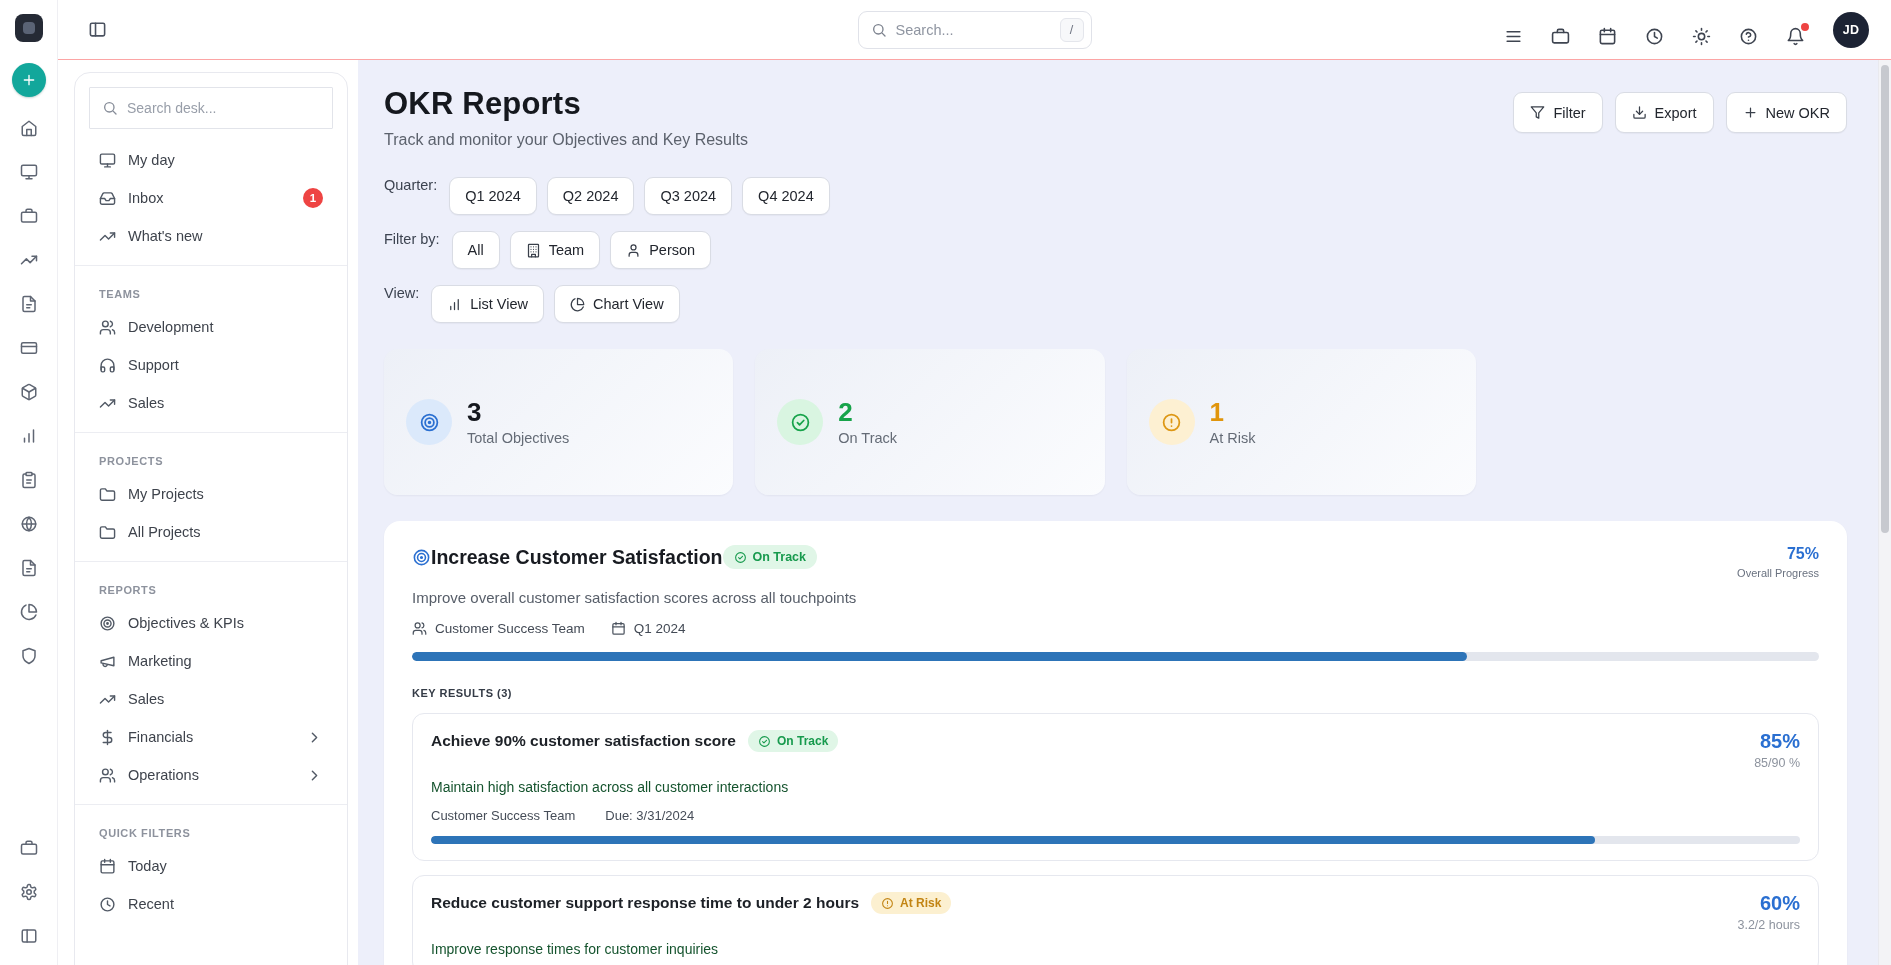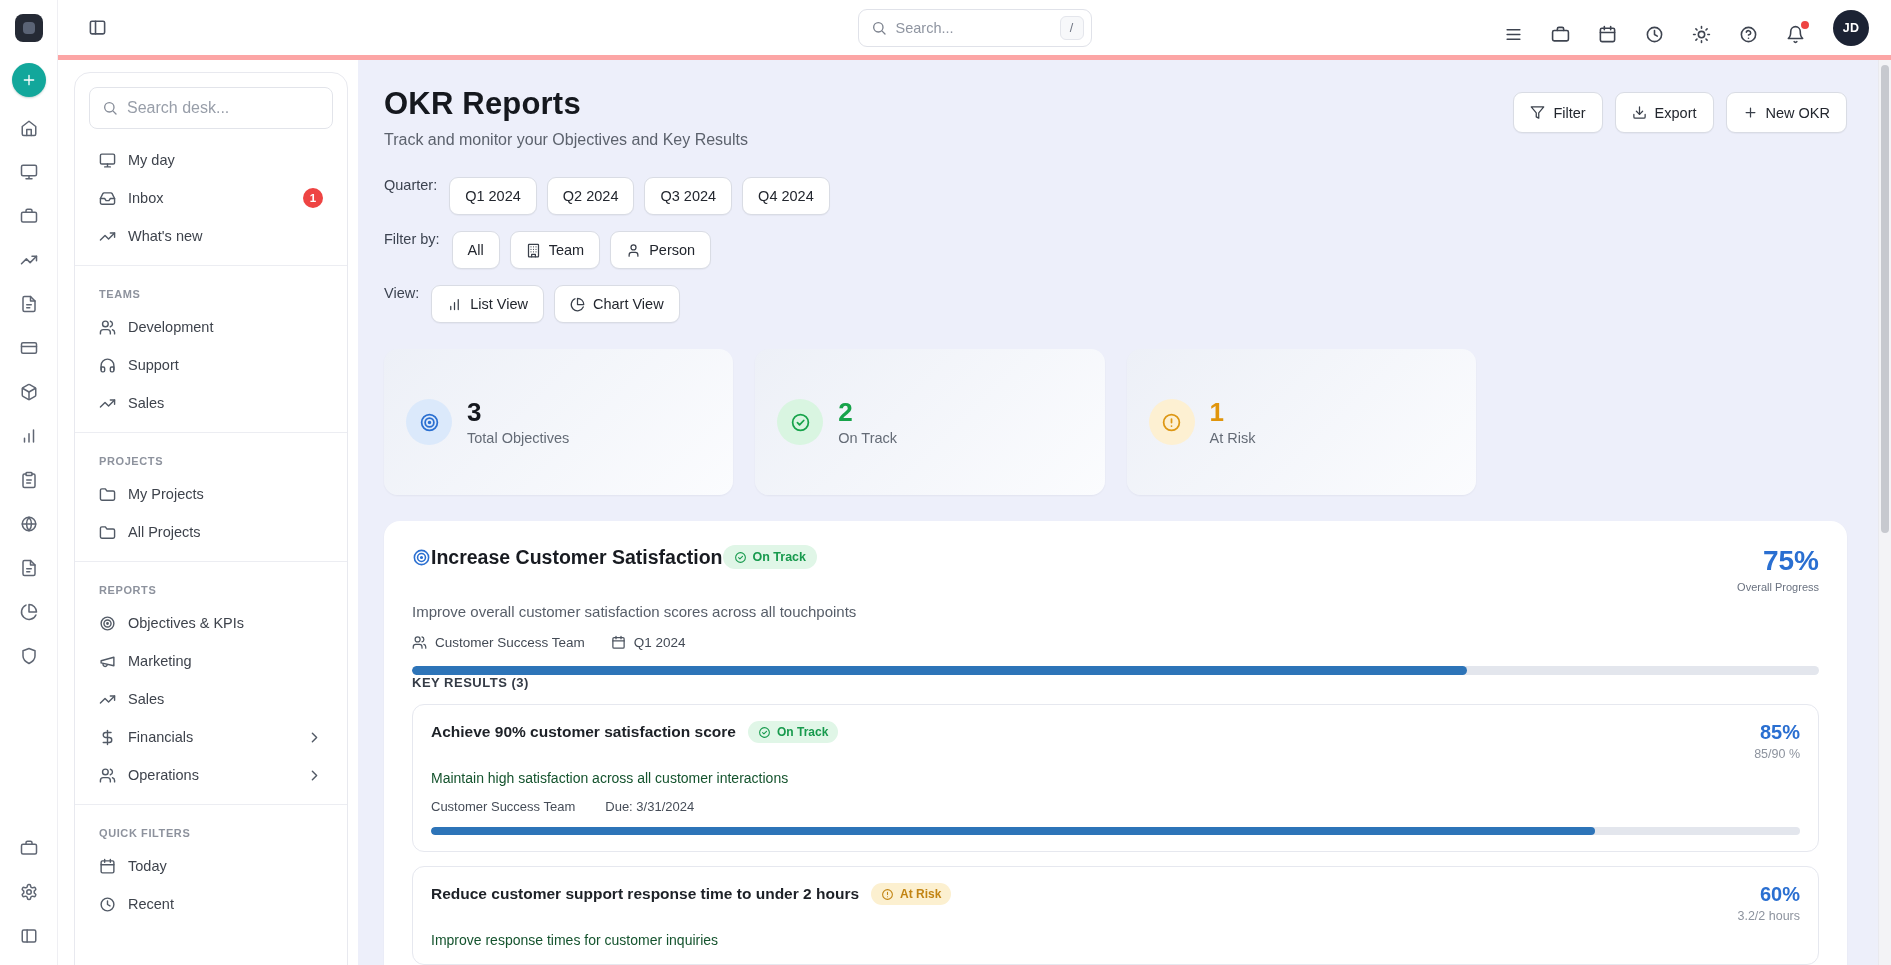--- a/index.html
+++ b/index.html
@@ -17,37 +17,37 @@
   .rail-logo::after{content:"";position:absolute;inset:8px;border-radius:4px;background:#5a6375}
   .rail-plus{width:34px;height:34px;border-radius:50%;background:#12a79b;color:#fff;display:flex;align-items:center;justify-content:center;margin:21px 0 14px;box-shadow:0 1px 2px rgba(10,80,70,.25)}
   .rail-plus .icon{width:16px;height:16px}
   .rail-group{display:flex;flex-direction:column;align-items:center;gap:10px}
   .rail-btn{width:34px;height:34px;border-radius:8px;display:flex;align-items:center;justify-content:center;color:#5f6673}
   .rail-btn .icon{width:18px;height:18px}
   .rail-bottom{margin-top:auto}
 
   
   .col{flex:1;display:flex;flex-direction:column;height:100%;min-width:0}
-  .topbar{flex:0 0 60px;height:60px;background:#fff;display:flex;align-items:center;padding:0 22px;position:relative;border-bottom:5px solid #fca5a5}
+  .topbar{flex:0 0 60px;height:60px;background:#fff;display:flex;align-items:center;padding:0 22px;position:relative;border-bottom:1px solid #fca5a5}
   .panel-btn{width:34px;height:34px;display:flex;align-items:center;justify-content:center;color:#4b5260}
   .panel-btn .icon{width:19px;height:19px}
   .searchbar{position:absolute;left:50%;transform:translateX(-50%);width:234px;height:38px;border:1px solid #e0e2e9;border-radius:9px;background:#fff;display:flex;align-items:center;gap:9px;padding:0 7px 0 12px;color:#8f95a1;font-size:14.5px}
   .searchbar .icon{width:16px;height:16px;color:#7b818d}
   .kbd{margin-left:auto;width:24px;height:24px;border:1px solid #e4e6ec;background:#f7f8fa;border-radius:6px;display:flex;align-items:center;justify-content:center;font-size:12.5px;color:#6d7380}
   .topbar-right{margin-left:auto;display:flex;align-items:flex-end;gap:25px}
   .top-icon{width:22px;height:22px;display:flex;align-items:center;justify-content:center;color:#3e4450;position:relative}
   .top-icon .icon{width:19px;height:19px}
   .noti-dot{position:absolute;top:-5px;right:-5px;width:12px;height:12px;border-radius:50%;background:#ee4443;border:2px solid #fff}
   .avatar{width:36px;height:36px;border-radius:50%;background:#1c2334;color:#fff;font-size:12.5px;font-weight:700;display:flex;align-items:center;justify-content:center;margin-left:2px;letter-spacing:.3px}
 
   
   .content-row{flex:1;display:flex;min-height:0}
   .sidebar-wrap{flex:0 0 300px;background:#fff;padding:12px 10px 0 16px;overflow:hidden}
   .sidebar-card{height:calc(100% + 40px);background:#fff;border:1px solid #e8e9ef;border-radius:16px;padding:14px;overflow:hidden}
-  .side-search{height:42px;border:1px solid #e2e4ea;border-radius:8px;display:flex;align-items:center;gap:9px;padding:0 12px;color:#989ea9;font-size:16px;margin-bottom:12px;background:#fff}
+  .side-search{height:42px;border:1px solid #e2e4ea;border-radius:1px;display:flex;align-items:center;gap:9px;padding:0 12px;color:#989ea9;font-size:14px;margin-bottom:12px;background:#fff}
   .side-search .icon{width:16px;height:16px;color:#868c98}
   .side-item{height:38px;border-radius:9px;display:flex;align-items:center;gap:12px;padding:0 10px;color:#3e434c;font-size:14.5px;width:100%}
   .side-item .icon{width:17px;height:17px;color:#525a66}
   .count-badge{margin-left:auto;min-width:20px;height:20px;padding:0 6px;border-radius:10px;background:#ee4443;color:#fff;font-size:11.5px;font-weight:700;display:flex;align-items:center;justify-content:center}
   .chev{margin-left:auto;width:15px;height:15px;color:#9aa0ac}
   .side-divider{height:1px;background:#ecedf2;margin:10px -14px}
   .side-section{font-size:11px;font-weight:700;letter-spacing:.6px;color:#8d929d;padding:12px 10px 8px}
 
   
   .main{flex:1;min-width:0;background:#edeffa;padding:26px 44px 0 26px;overflow:hidden}
@@ -76,29 +76,29 @@
   .obj-head{display:flex;justify-content:space-between;align-items:flex-start}
   .obj-left{display:flex;align-items:center;}
   .obj-target{width:19px;height:19px;color:#2a6fd1}
   .obj-title{font-size:19.5px;font-weight:700;color:#181b21}
   .pill{display:inline-flex;align-items:center;gap:6px;height:24px;padding:0 11px;border-radius:999px;font-size:12.5px;font-weight:600;white-space:nowrap}
   .pill .icon{width:13px;height:13px}
   .pill-green{background:#e0f6e7;color:#179a4d}
   .pill-amber{background:#fcf0d0;color:#c28413}
   .pill.sm{height:22px;font-size:12px;padding:0 10px}
   .obj-right{text-align:right}
-  .obj-pct{font-size:28px;font-weight:700;color:#2a6fd1}
+  .obj-pct{font-size:16px;font-weight:700;color:#2a6fd1}
   .obj-pct-label{font-size:11px;color:#6a7280;margin-top:4px}
   .obj-desc{margin-top:10px;font-size:15px;color:#575e69}
   .obj-meta{display:flex;gap:26px;margin-top:15px}
   .meta-item{display:flex;align-items:center;gap:8px;font-size:13.5px;color:#434a55}
   .meta-item .icon{width:15px;height:15px;color:#4d5560}
   .bar{height:9px;border-radius:6px;background:#e3e6ed;margin-top:16px;overflow:hidden}
   .bar-fill{height:100%;border-radius:6px;background:#2d74b8}
-  .kr-heading{font-size:13px;font-weight:700;letter-spacing:.5px;color:#343b46}
+  .kr-heading{margin-top:26px;font-size:11px;font-weight:700;letter-spacing:.5px;color:#343b46}
   .kr-box{border:1px solid #e6e8ef;border-radius:12px;padding:16px 18px;margin-top:14px;background:#fff}
   .kr-head{display:flex;justify-content:space-between;align-items:flex-start}
   .kr-left{display:flex;align-items:center;gap:12px}
   .kr-title{font-size:15.5px;font-weight:700;color:#1d2127}
   .kr-right{text-align:right}
   .kr-pct{font-size:20px;font-weight:700;color:#2a6fd1}
   .kr-detail{font-size:12.5px;color:#8d939e;margin-top:3px}
   .kr-desc{margin-top:9px;font-size:14px;color:#14532d}
   .kr-meta{display:flex;gap:30px;margin-top:13px;font-size:13px;color:#464d58}
   .kr-box .bar{height:8px;margin-top:13px}

